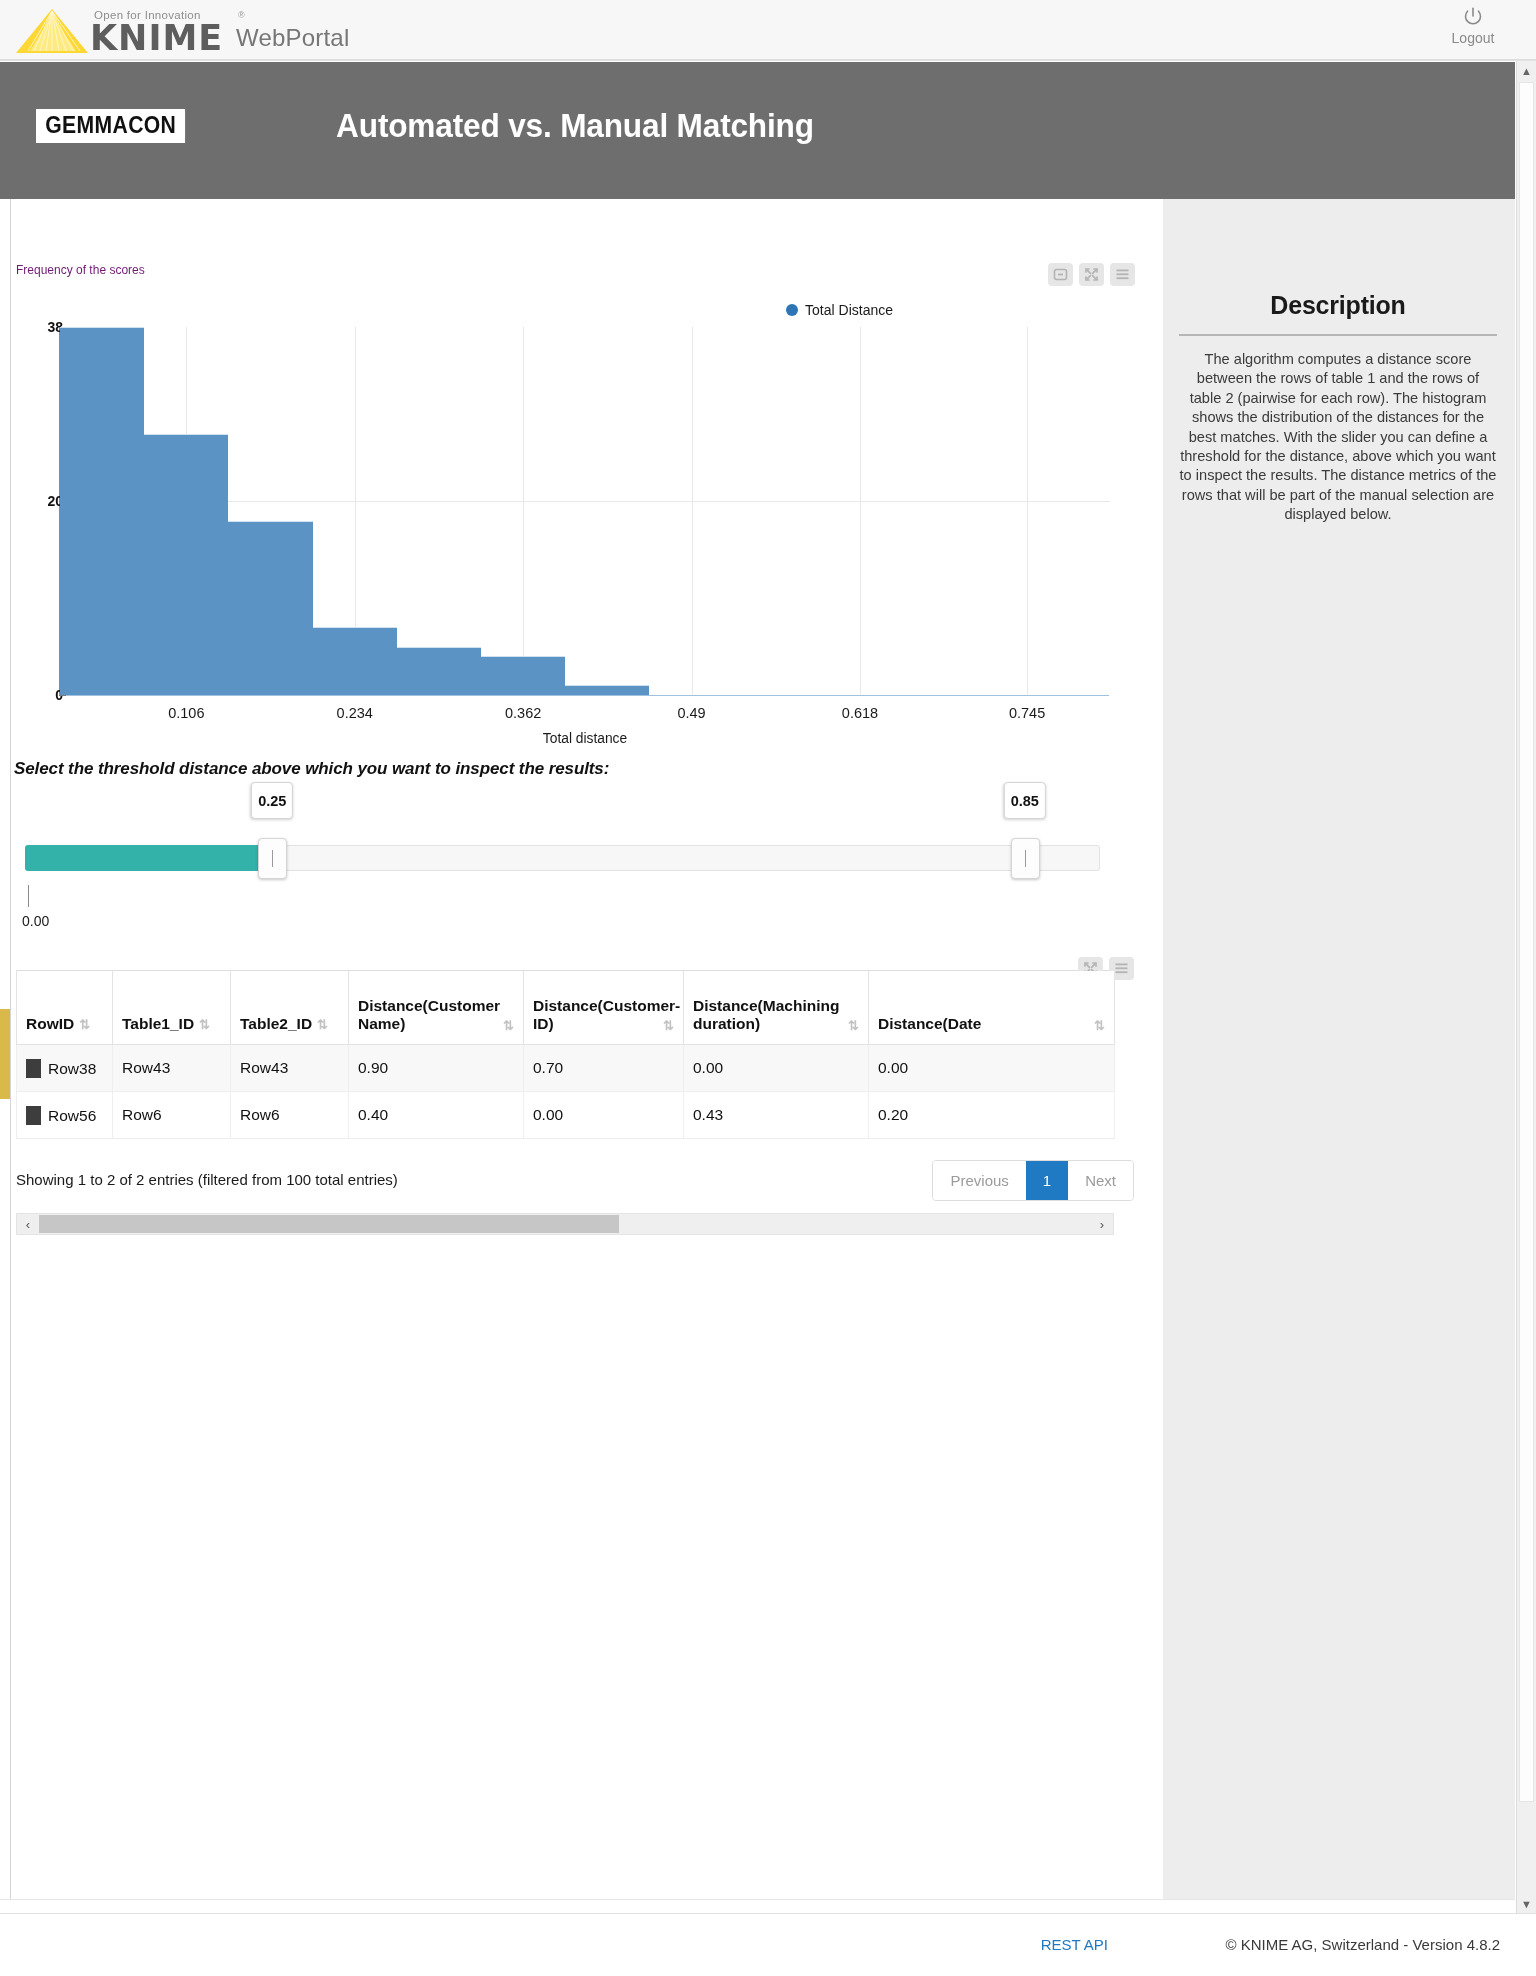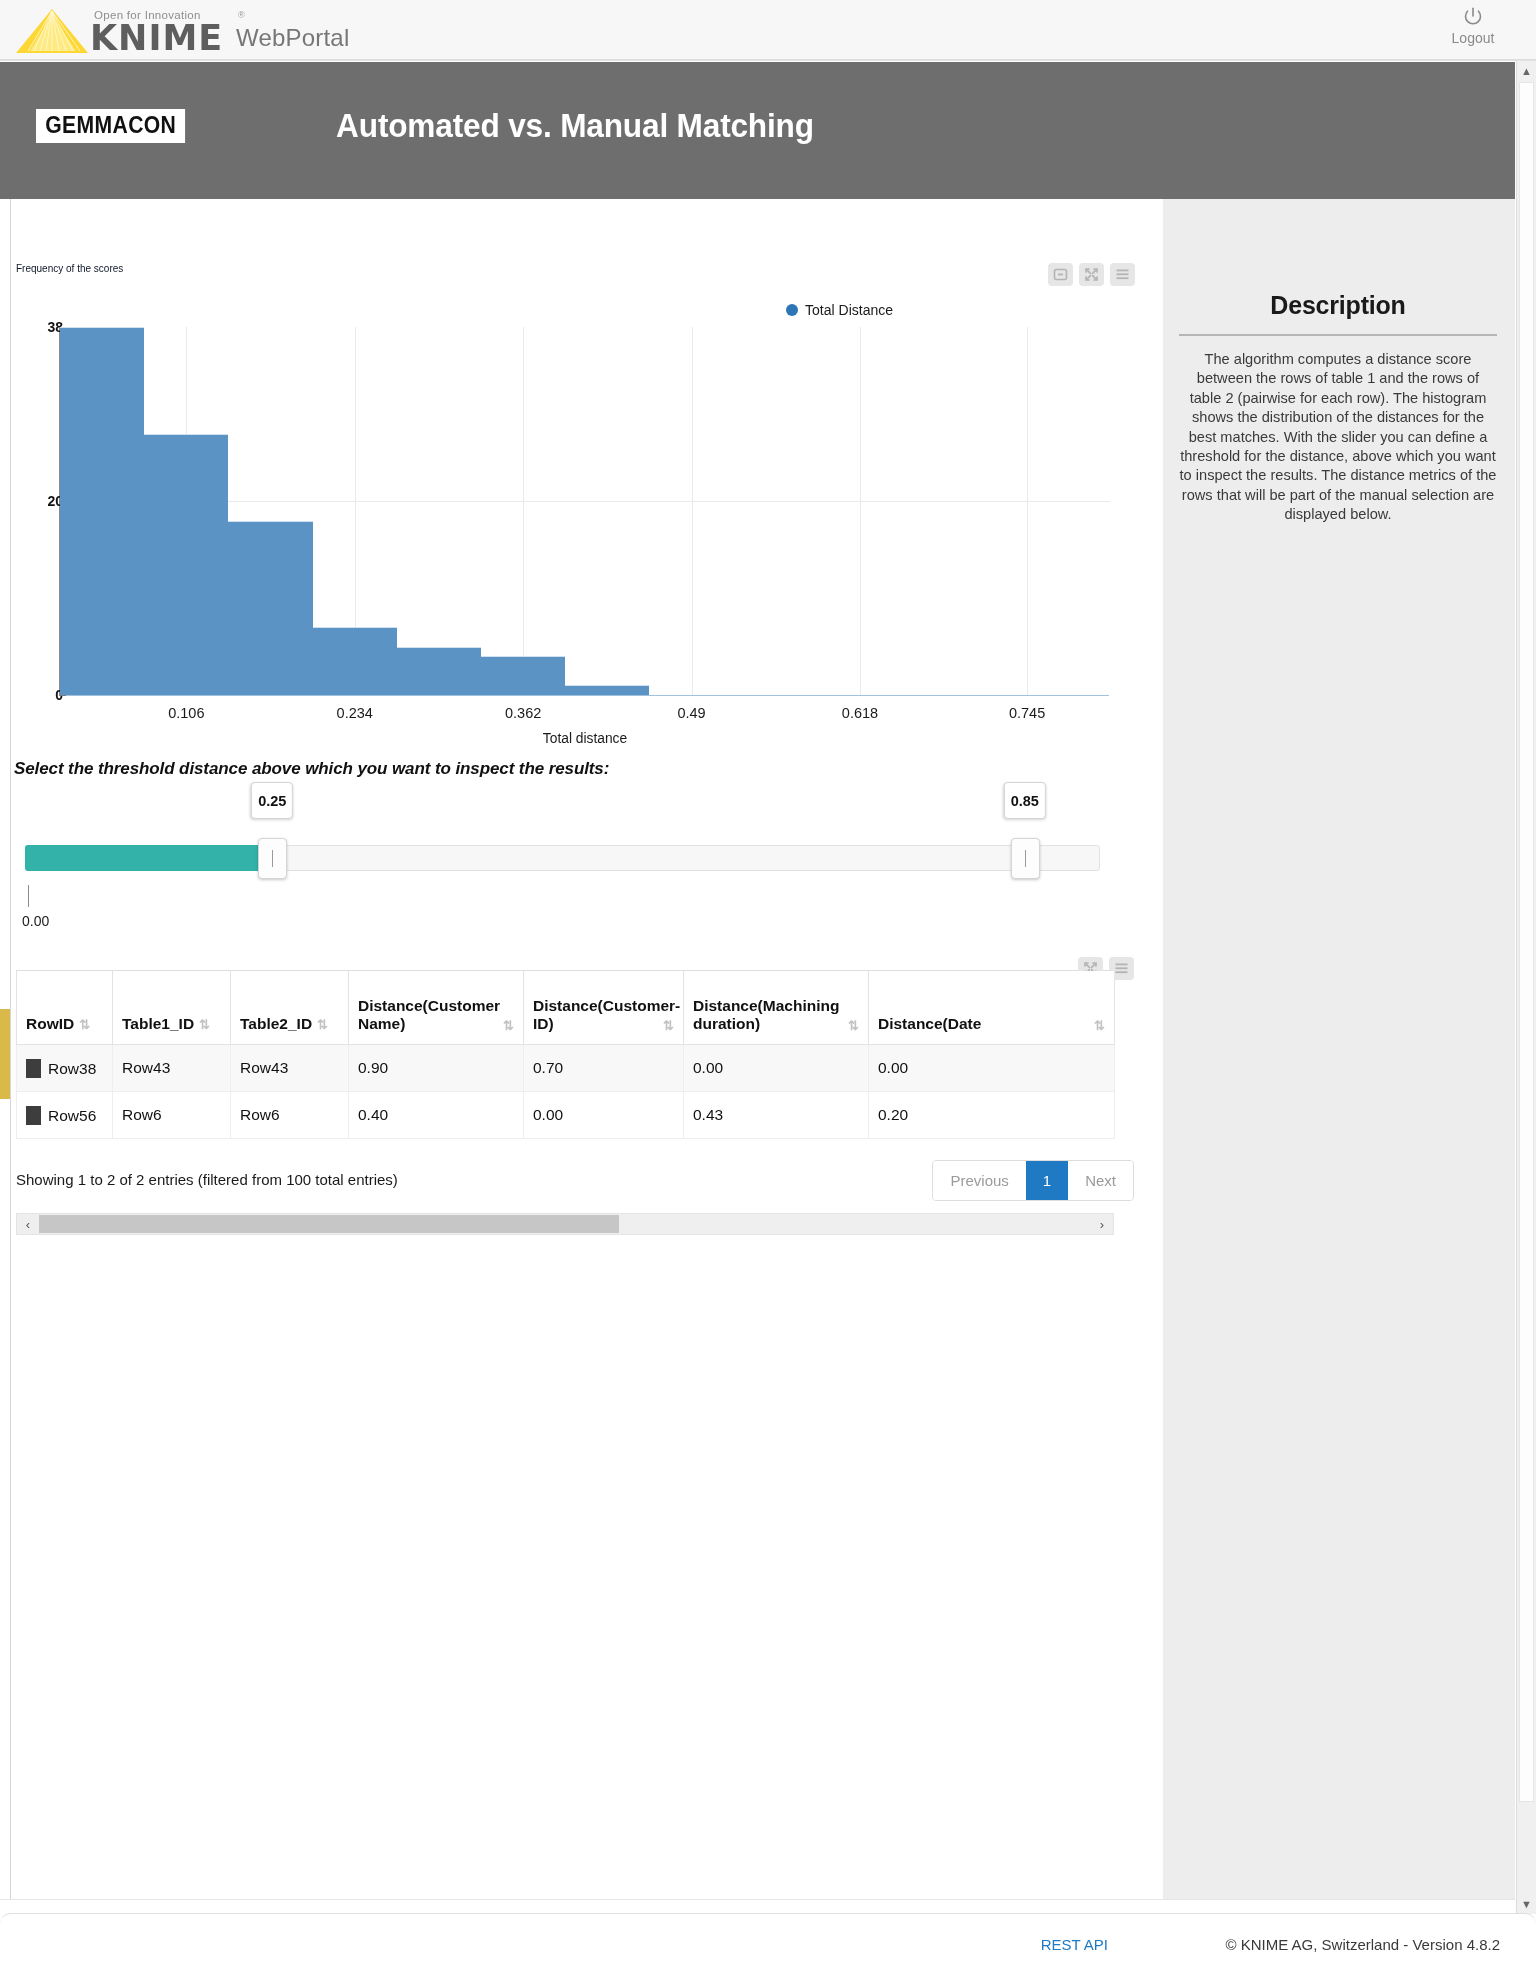--- a/index.html
+++ b/index.html
@@ -107,21 +107,21 @@
   #desc-title { font-size: 25px; font-weight: bold; color: #1a1a1a; letter-spacing: -.2px; }
   #desc-rule { margin: 14px 0 14px; height: 2px; background: #b6b6b6; }
   #desc-body { font-size: 14.6px; line-height: 1.33; color: #3a3a3a; }
 
   
   #hist-card { position: absolute; left: 16px; top: 62px; width: 1135px; }
   #hist-title {
     font-size: 19.5px; font-weight: bold; font-style: italic;
     color: #111; letter-spacing: -.1px;
   }
-  #hist-sub { font-size: 10px; color: #0f172a; margin-top: 2px; }
+  #hist-sub { font-size: 12px; color: #701a75; margin-top: 2px; }
   #hist-tools { position: absolute; right: 16px; top: 2px; display: flex; gap: 6px; }
   .toolbtn {
     width: 25px; height: 23px; background: #e6e6e6; border-radius: 4px;
     display: flex; align-items: center; justify-content: center; cursor: pointer;
   }
   .toolbtn svg { display: block; }
 
   #legend {
     position: absolute; right: 258px; top: 41px;
     display: flex; align-items: center; gap: 7px;
@@ -259,21 +259,21 @@
     font-size: 15.5px; font-weight: bold; color: #2a2a2a; cursor: pointer;
     transform: scaleX(.94); transform-origin: center;
   }
   #btn-back { left: 12px; }
   #btn-discard { left: 50%; transform: translateX(-50%) scaleX(.94); }
   #btn-next { right: 24px; }
 
   
   #bottombar {
     position: absolute; left: 0; top: 1913px; width: 1536px; height: 63px;
-    background: #ffffff; border-top: 1px solid #e0e0e0; border-radius: 11px;
+    background: #ffffff; border-top: 1px solid #e0e0e0;
   }
   #rest-api {
     position: absolute; right: 428px; top: 22px;
     font-size: 15px; color: #2079c3; cursor: pointer;
   }
   #copyright {
     position: absolute; right: 36px; top: 22px;
     font-size: 15px; color: #3a3a3a;
   }
 </style>

